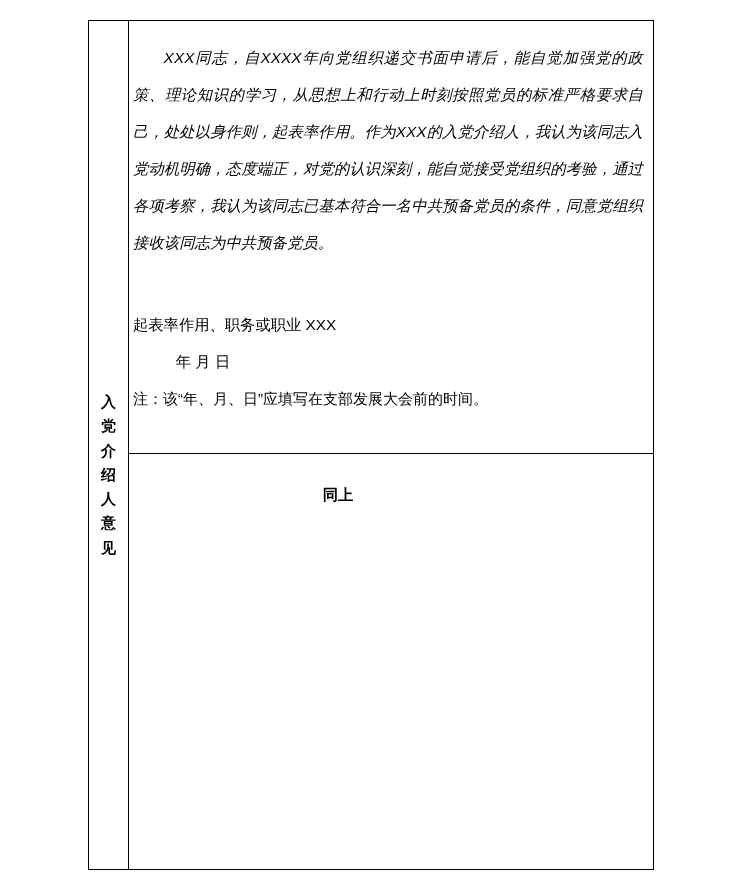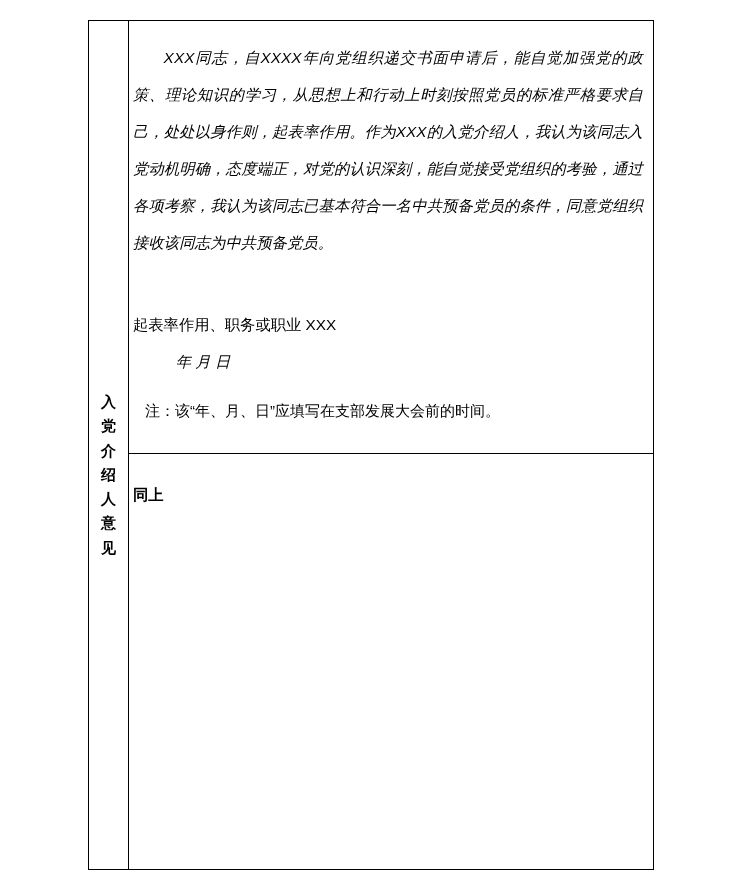--- a/index.html
+++ b/index.html
@@ -96,36 +96,35 @@
   .sig-line {
     font-size: 15.3px;
     line-height: 37px;
     margin: 0;
     white-space: pre;
   }
   .sig-line .blank {
   }
   .indent-date {
     padding-left: 2.8em;
-    font-style: italic;
   }
   .note-line {
     font-size: 15px;
     line-height: 30px;
-    margin: 12px;
+    margin: 0;
     white-space: pre;
   }
 
   .gap-before-sig { height: 45px; }
   .gap-small { height: 4px; }
 
   .same-as-above {
     font-size: 15.3px;
     font-weight: bold;
-    text-align: left;
+    text-align: center;
     margin: 0;
     padding-right: 100px;
     line-height: 26px;
   }
 </style>
 </head>
 <body>
 
 <div id="page">
 

